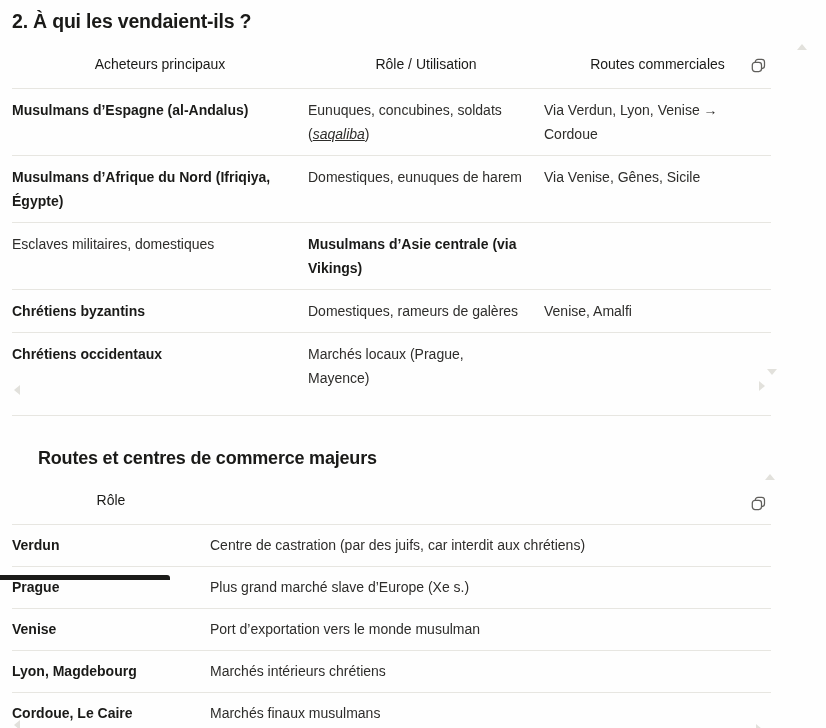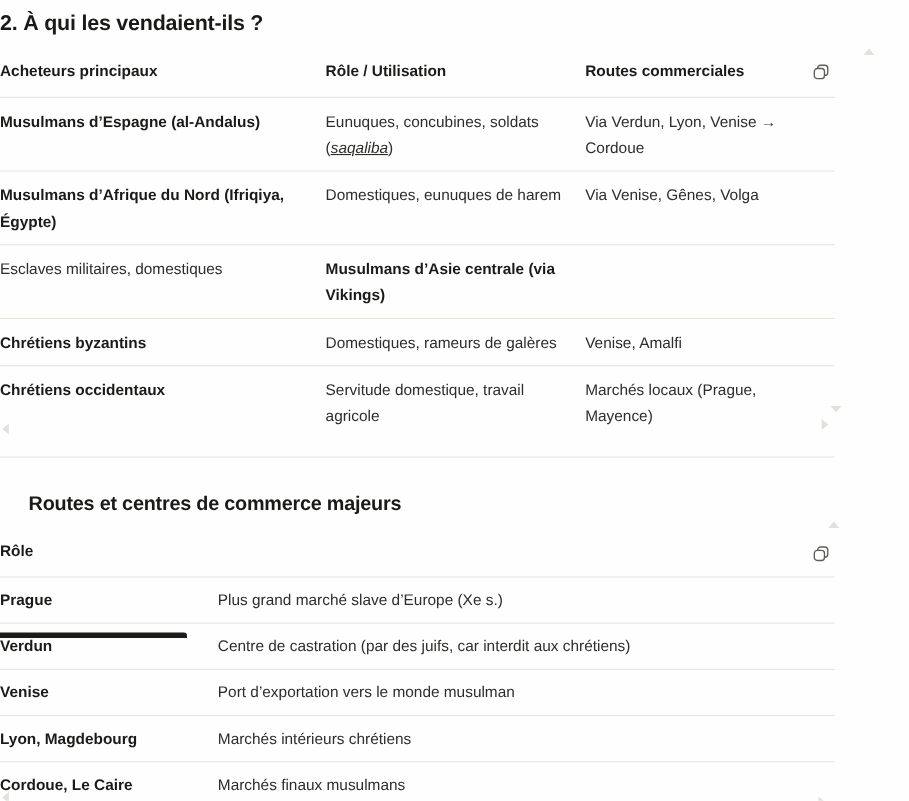--- a/index.html
+++ b/index.html
@@ -10,30 +10,30 @@
     --icon:#5f5e5b;
     --faint:#e2e1dc;
   }
   *{box-sizing:border-box;margin:0;padding:0;}
   html,body{background:var(--bg);}
   body{
     width:826px;height:728px;overflow:hidden;position:relative;
     font-family:"Liberation Sans","DejaVu Sans",sans-serif;
     color:var(--text);
   }
-  .page{position:relative;width:826px;height:580px;padding:8px 0 0 0;}
+  .page{position:relative;width:826px;height:580px;padding:8px 0 0 12px;}
   h1.sec{font-size:19.5px;line-height:26px;font-weight:700;color:var(--strong);letter-spacing:-0.2px;}
   h2.sec{font-size:18px;line-height:24px;font-weight:700;color:var(--strong);letter-spacing:-0.2px;margin-top:30px;margin-left:26px;}
   .tablewrap{position:relative;width:759px;}
   .t1{margin-top:14px;border-bottom:1px solid var(--line);}
   .t2{margin-top:14px;}
   .row3{display:grid;grid-template-columns:296px 236px 227px;}
   .row2{display:grid;grid-template-columns:198px 561px;}
   .thead{border-bottom:1px solid var(--line);}
-  .th{font-size:14px;line-height:24px;font-weight:700;color:var(--strong);padding:4px 0 12px;}
+  .th{font-size:14px;line-height:24px;font-weight:400;color:var(--strong);padding:4px 0 12px;text-align:center;}
   .brow{border-bottom:1px solid var(--line);}
   .brow.last{border-bottom:none;}
   .td{font-size:14px;line-height:24px;padding:9px 0;color:var(--text);}
   .t2 .td{padding:8px 0 9px;}
   .td.c1{font-weight:700;color:var(--strong);}
   .td.c2{padding-right:4px;}
   .td.c3{padding-right:27px;}
   .td em{font-style:italic;text-decoration:underline;}
   .copyBtn{
     position:absolute;top:6px;right:2px;width:22px;height:22px;
@@ -82,37 +82,36 @@
 
     <div class="row3 brow">
       <div class="td c1">Musulmans d’Espagne (al-Andalus)</div>
       <div class="td c2"><span>Eunuques, concubines, soldats (</span><em>saqaliba</em><span>)</span></div>
       <div class="td c3">Via Verdun, Lyon, Venise → Cordoue</div>
     </div>
 
     <div class="row3 brow">
       <div class="td c1">Musulmans d’Afrique du Nord (Ifriqiya, Égypte)</div>
       <div class="td c2">Domestiques, eunuques de harem</div>
-      <div class="td c3">Via Venise, Gênes, Volga</div>
+      <div class="td c3">Via Venise, Gênes, Sicile</div>
     </div>
 
     <div class="row3 brow">
       <div class="td c2">Esclaves militaires, domestiques</div>
       <div class="td c1">Musulmans d’Asie centrale (via Vikings)</div>
     </div>
 
     <div class="row3 brow">
       <div class="td c1">Chrétiens byzantins</div>
       <div class="td c2">Domestiques, rameurs de galères</div>
       <div class="td c3">Venise, Amalfi</div>
     </div>
 
     <div class="row3 brow last">
       <div class="td c1">Chrétiens occidentaux</div>
-      <div class="td c2">Servitude domestique, travail agricole</div>
       <div class="td c3">Marchés locaux (Prague, Mayence)</div>
     </div>
 
     <div class="spacer"></div>
 
     <div class="tri tri-up a-up"></div>
     <div class="tri tri-down a-down"></div>
     <div class="tri tri-right a-right"></div>
     <div class="tri tri-left a-left"></div>
   </section>
@@ -125,27 +124,27 @@
         <rect x="4.3" y="1.3" width="9.2" height="9.2" rx="2.7"></rect>
         <rect x="1.3" y="4.3" width="9.2" height="9.2" rx="2.7" fill="#fefefe"></rect>
       </svg>
     </button>
 
     <div class="row2 thead">
       <div class="th">Rôle</div>
     </div>
 
     <div class="row2 brow">
-      <div class="td c1">Prague</div>
-      <div class="td">Plus grand marché slave d’Europe (Xe s.)</div>
+      <div class="td c1">Verdun</div>
+      <div class="td">Centre de castration (par des juifs, car interdit aux chrétiens)</div>
     </div>
 
     <div class="row2 brow">
-      <div class="td c1">Verdun</div>
-      <div class="td">Centre de castration (par des juifs, car interdit aux chrétiens)</div>
+      <div class="td c1">Prague</div>
+      <div class="td">Plus grand marché slave d’Europe (Xe s.)</div>
     </div>
 
     <div class="row2 brow">
       <div class="td c1">Venise</div>
       <div class="td">Port d’exportation vers le monde musulman</div>
     </div>
 
     <div class="row2 brow">
       <div class="td c1">Lyon, Magdebourg</div>
       <div class="td">Marchés intérieurs chrétiens</div>

